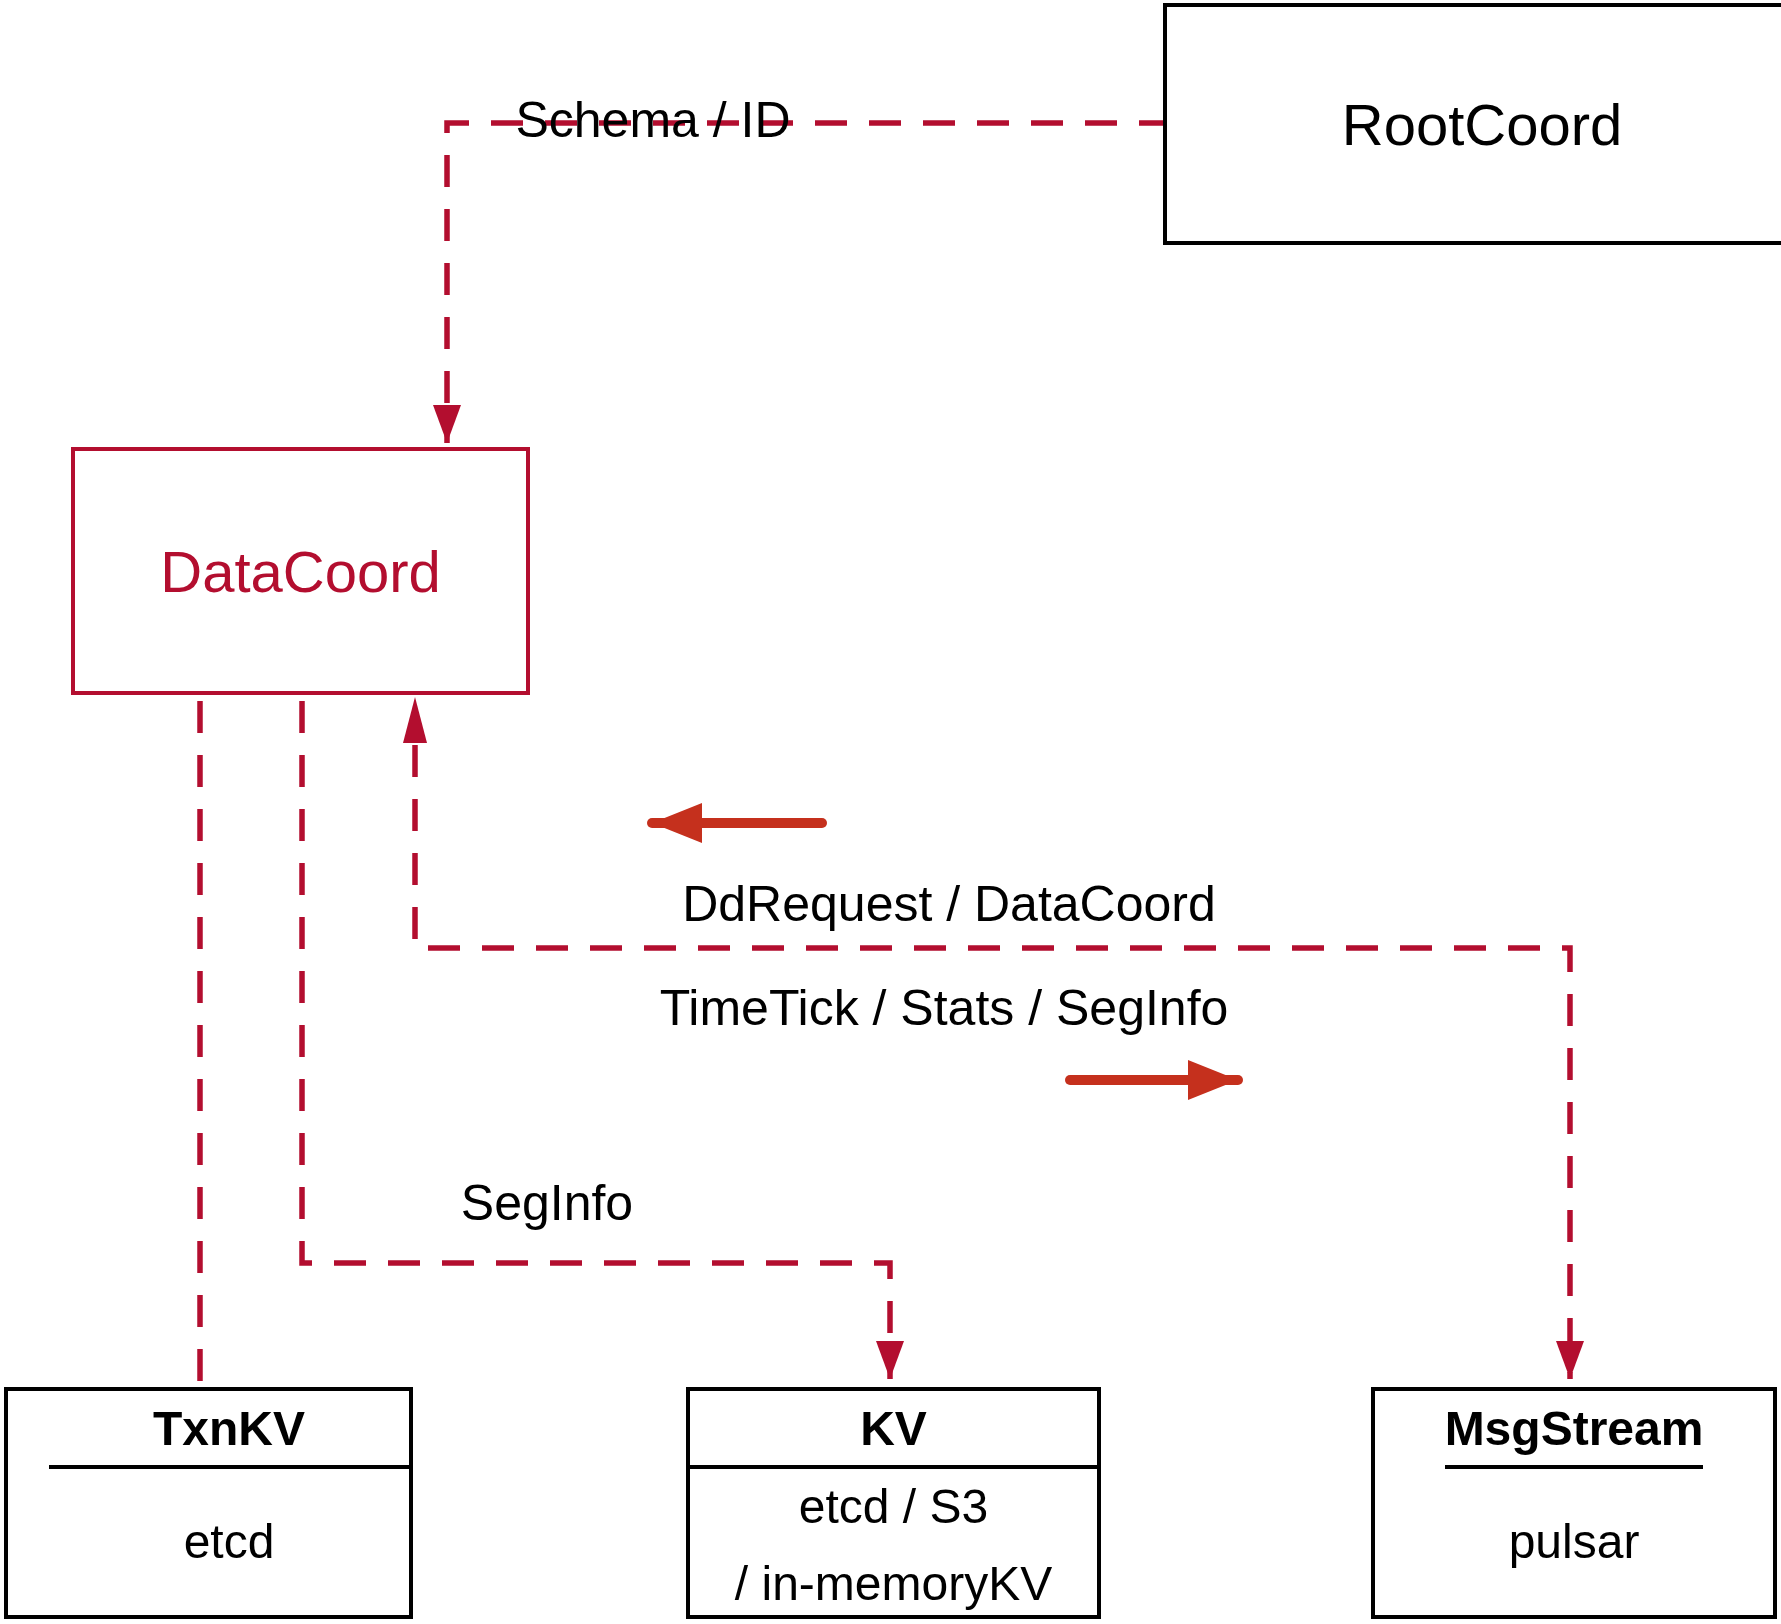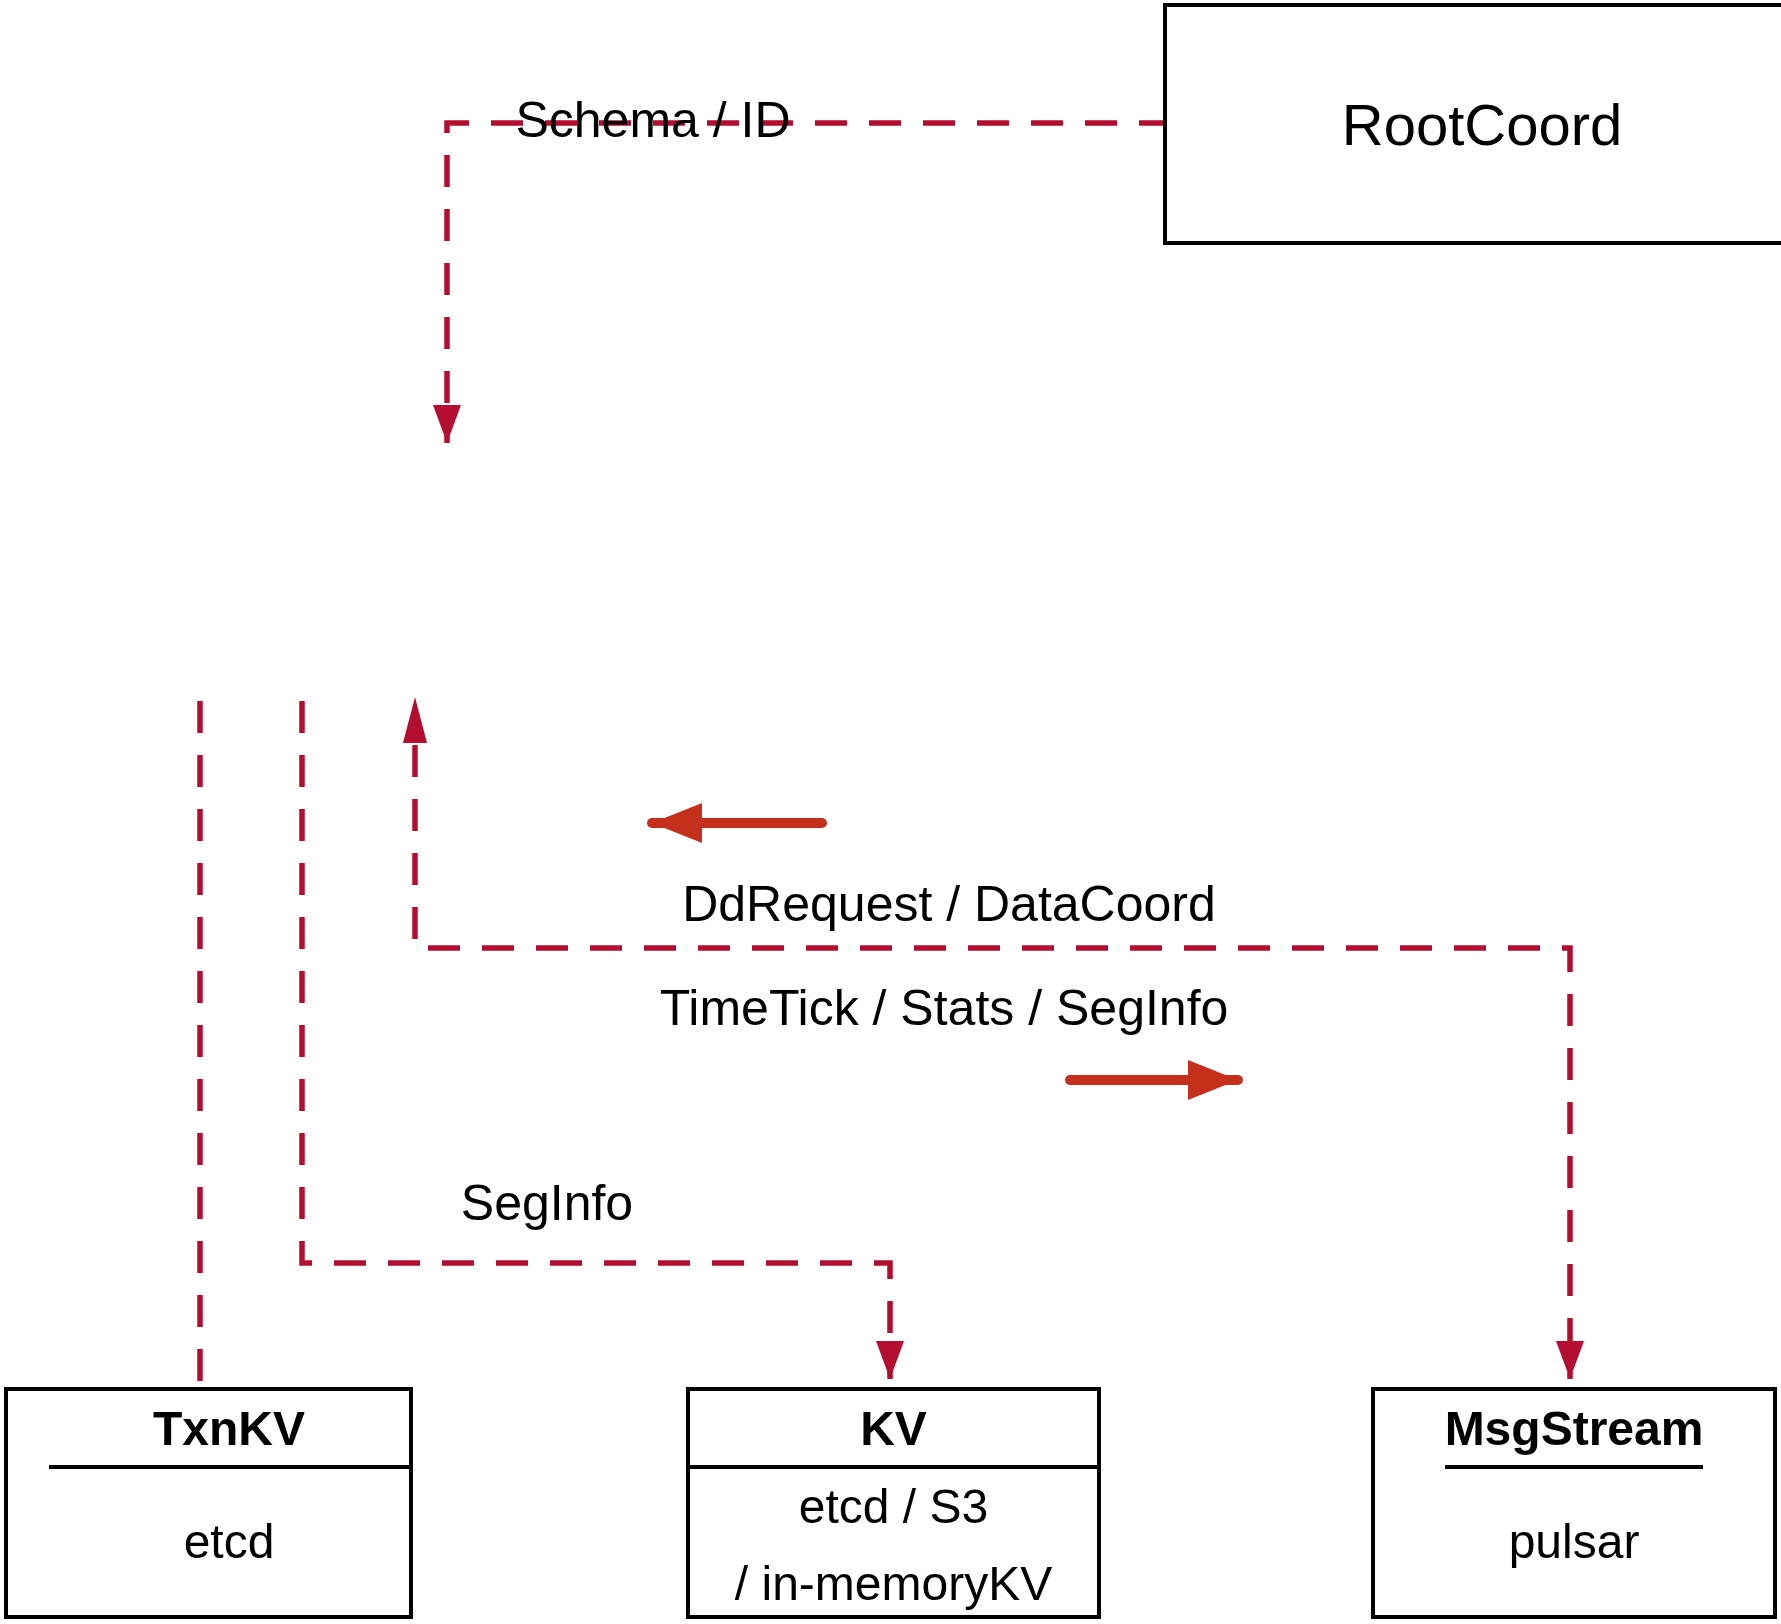--- a/index.html
+++ b/index.html
@@ -91,20 +91,23 @@
     <polyline class="dash" points="415,745 415,948 1570,948 1570,1379" marker-end="url(#ah-crimson)"></polyline>
 
     <line class="solid" x1="822" y1="823" x2="652" y2="823" marker-end="url(#ah-solid)"></line>
     <line class="solid" x1="1070" y1="1080" x2="1238" y2="1080" marker-end="url(#ah-solid)"></line>
   </svg>
 
   <div class="node rootcoord">
     <span>RootCoord</span>
   </div>
 
+  <div class="node datacoord">
+    <span>DataCoord</span>
+  </div>
 
   <div class="table txnkv">
     <div class="hdr">TxnKV</div>
     <div class="bdy">
       <div>etcd</div>
     </div>
   </div>
 
   <div class="table kv">
     <div class="hdr">KV</div>

